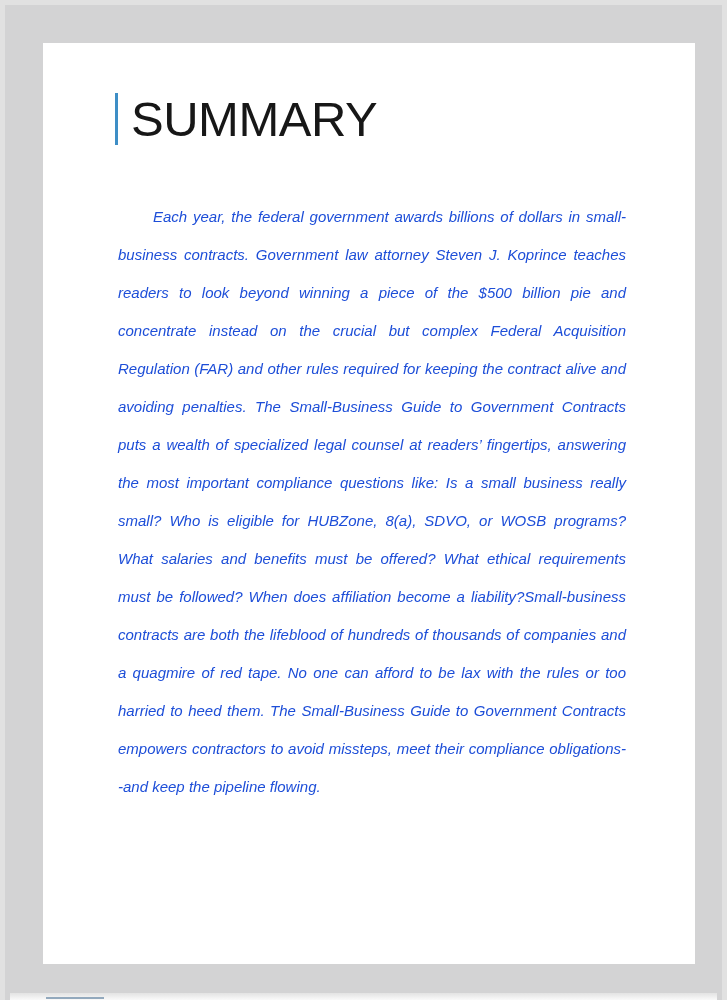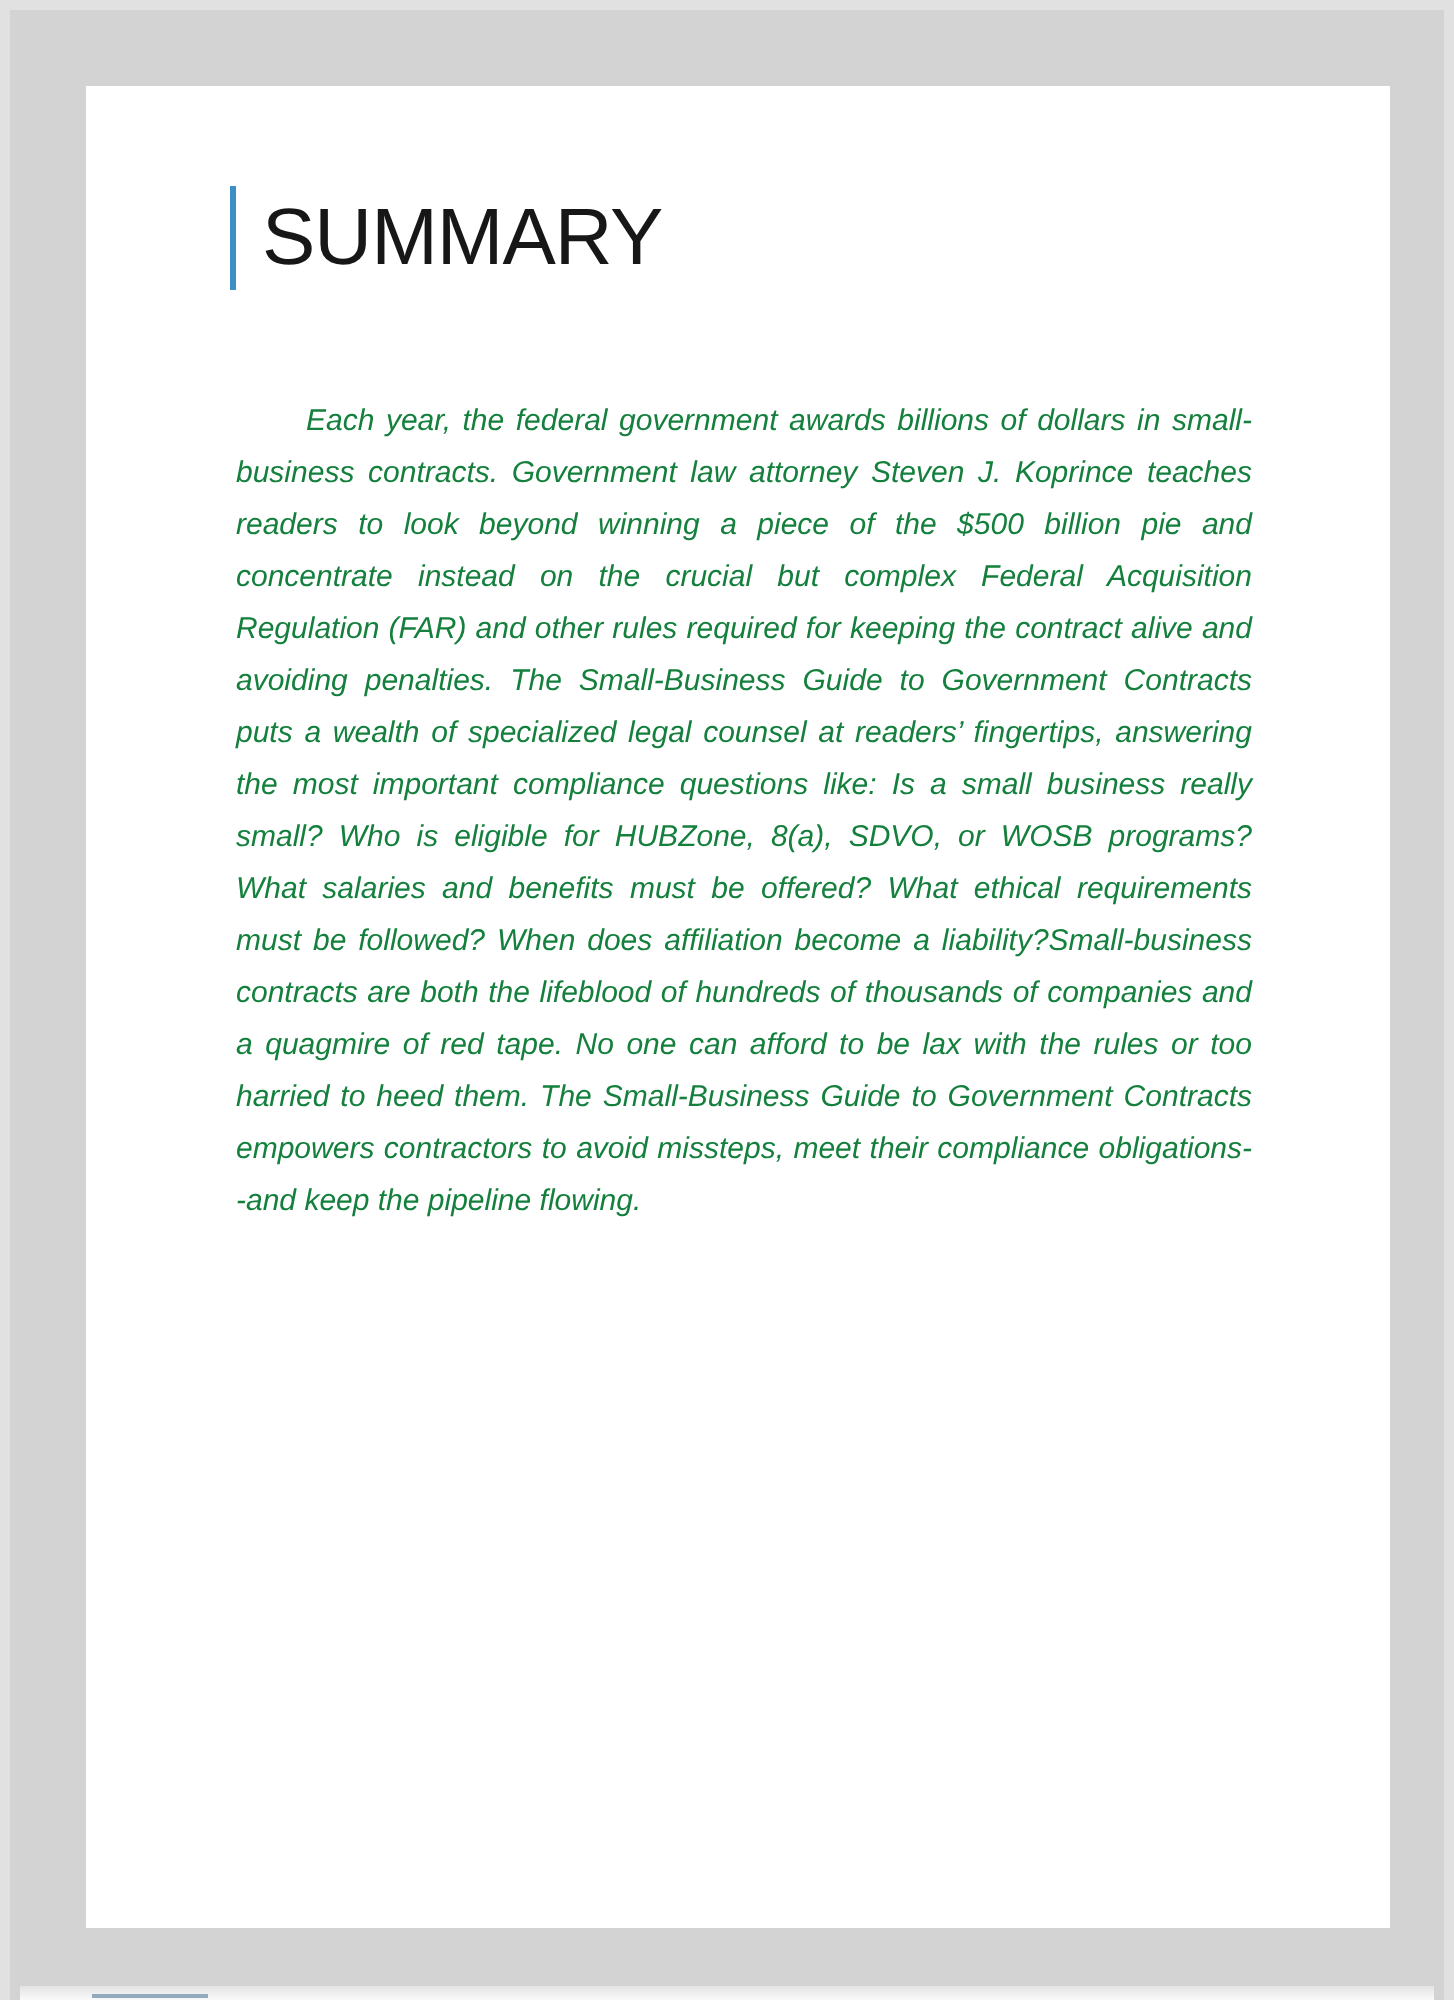--- a/index.html
+++ b/index.html
@@ -34,36 +34,36 @@
     display: flex;
     align-items: center;
   }
   .accent-bar {
     width: 3px;
     height: 52px;
     background: #3e8ec6;
     margin-right: 13px;
   }
   .page-title {
-    font-size: 40px;
+    font-size: 49px;
     font-weight: 300;
     letter-spacing: -0.5px;
     color: #171717;
     line-height: 52px;
     white-space: nowrap;
   }
   .summary-paragraph {
     position: absolute;
     left: 75px;
     top: 155px;
     width: 508px;
     font-style: italic;
     font-size: 15px;
-    line-height: 26px;
-    color: #15803d;
+    line-height: 38px;
+    color: #1d4ed8;
     text-align: justify;
     text-align-last: left;
     text-indent: 35px;
   }
   .next-page-edge {
     position: absolute;
     left: 5px;
     right: 5px;
     bottom: 0;
     height: 7px;

